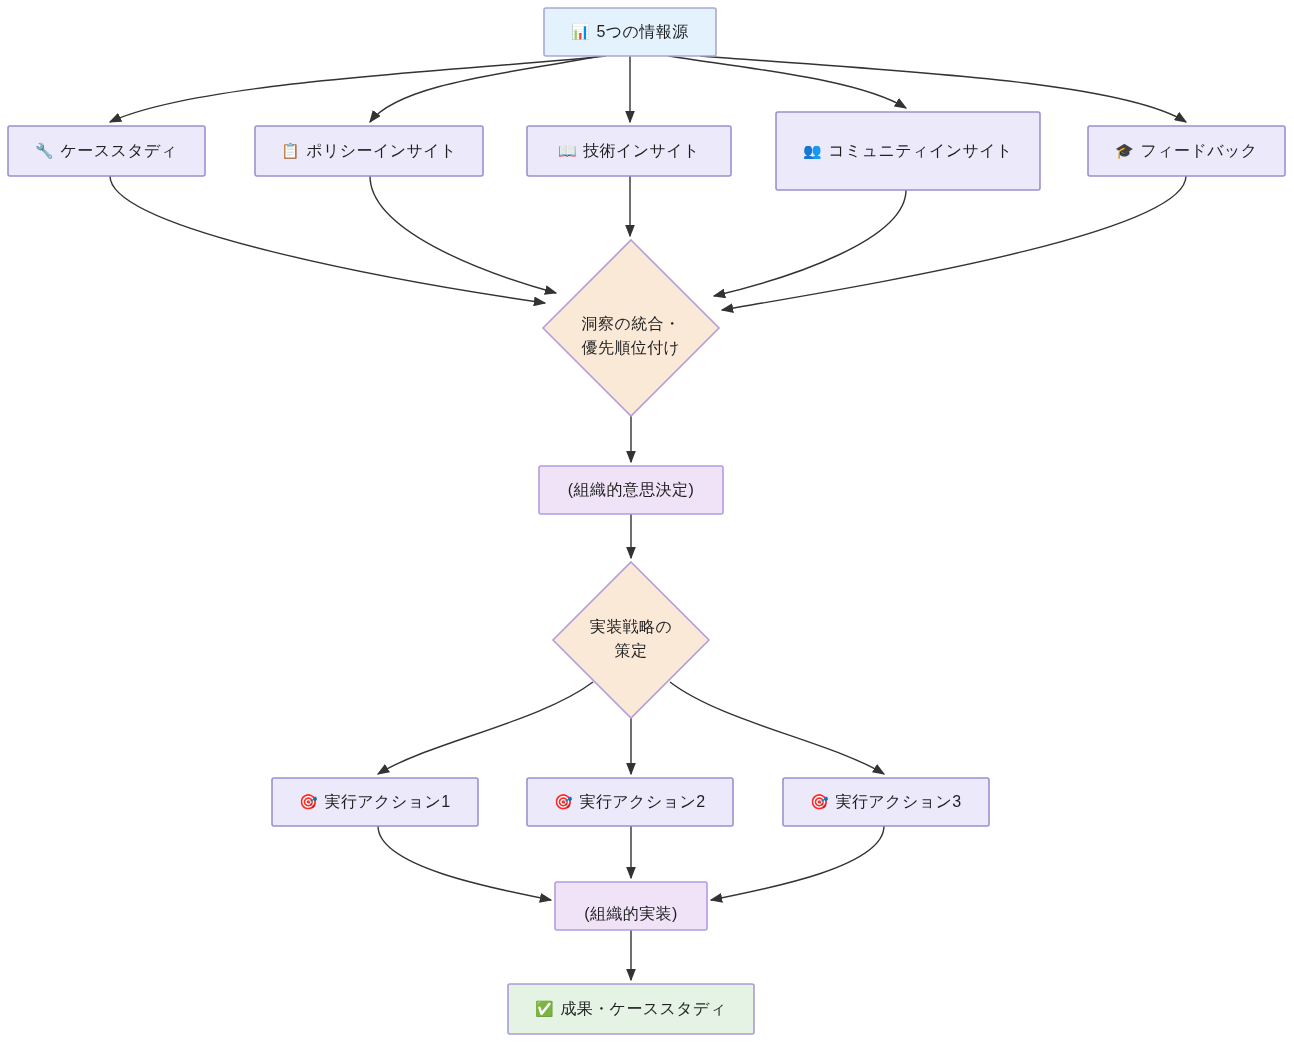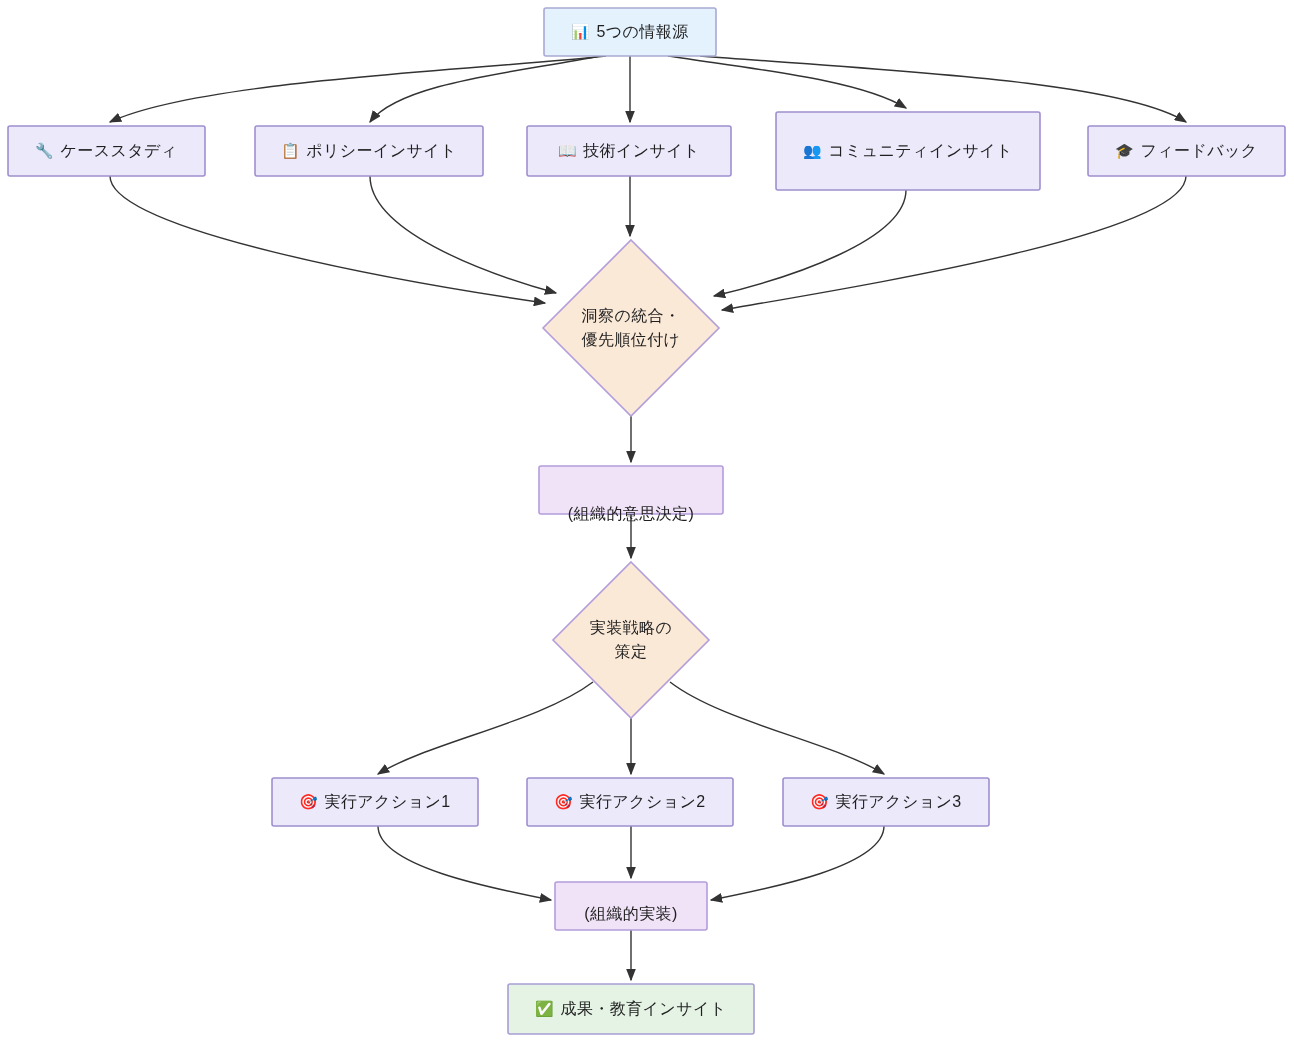--- a/index.html
+++ b/index.html
@@ -135,31 +135,31 @@
           <span class="emoji">👥</span>
           <span class="label-text">コミュニティインサイト</span>
         </div>
       </div>
       <div class="node-label" style="left: 1088px; top: 126px; width: 197px; height: 50px;">
         <div style="display: flex; align-items: center; justify-content: center; flex-wrap: nowrap;">
           <span class="emoji">🎓</span>
           <span class="label-text">フィードバック</span>
         </div>
       </div>
-      <div class="node-label" style="left: 543px; top: 240px; width: 176px; height: 176px;">
+      <div class="node-label" style="left: 543px; top: 248px; width: 176px; height: 176px;">
         <div style="display: flex; align-items: center; justify-content: center; flex-wrap: nowrap;">
           <span class="label-text">洞察の統合・<br>優先順位付け</span>
         </div>
       </div>
-      <div class="node-label" style="left: 539px; top: 466px; width: 184px; height: 48px; margin-top: 24px;">
+      <div class="node-label" style="left: 539px; top: 466px; width: 184px; height: 48px;">
         <div style="display: flex; align-items: center; justify-content: center; flex-wrap: nowrap;">
           <span class="label-text">(組織的意思決定)</span>
         </div>
       </div>
-      <div class="node-label" style="left: 553px; top: 562px; width: 156px; height: 156px;">
+      <div class="node-label" style="left: 553px; top: 562px; width: 156px; height: 156px; font-family: Liberation Mono, monospace;">
         <div style="display: flex; align-items: center; justify-content: center; flex-wrap: nowrap;">
           <span class="label-text">実装戦略の<br>策定</span>
         </div>
       </div>
       <div class="node-label" style="left: 272px; top: 778px; width: 206px; height: 48px;">
         <div style="display: flex; align-items: center; justify-content: center; flex-wrap: nowrap;">
           <span class="emoji">🎯</span>
           <span class="label-text">実行アクション1</span>
         </div>
       </div>
@@ -176,17 +176,17 @@
         </div>
       </div>
       <div class="node-label" style="left: 555px; top: 882px; width: 152px; height: 63px;">
         <div style="display: flex; align-items: center; justify-content: center; flex-wrap: nowrap;">
           <span class="label-text">(組織的実装)</span>
         </div>
       </div>
       <div class="node-label" style="left: 508px; top: 984px; width: 246px; height: 50px;">
         <div style="display: flex; align-items: center; justify-content: center; flex-wrap: nowrap;">
           <span class="emoji">✅</span>
-          <span class="label-text">成果・教育インサイト</span>
+          <span class="label-text">成果・ケーススタディ</span>
         </div>
       </div>
     </div>
 </div>
 
 </body></html>

